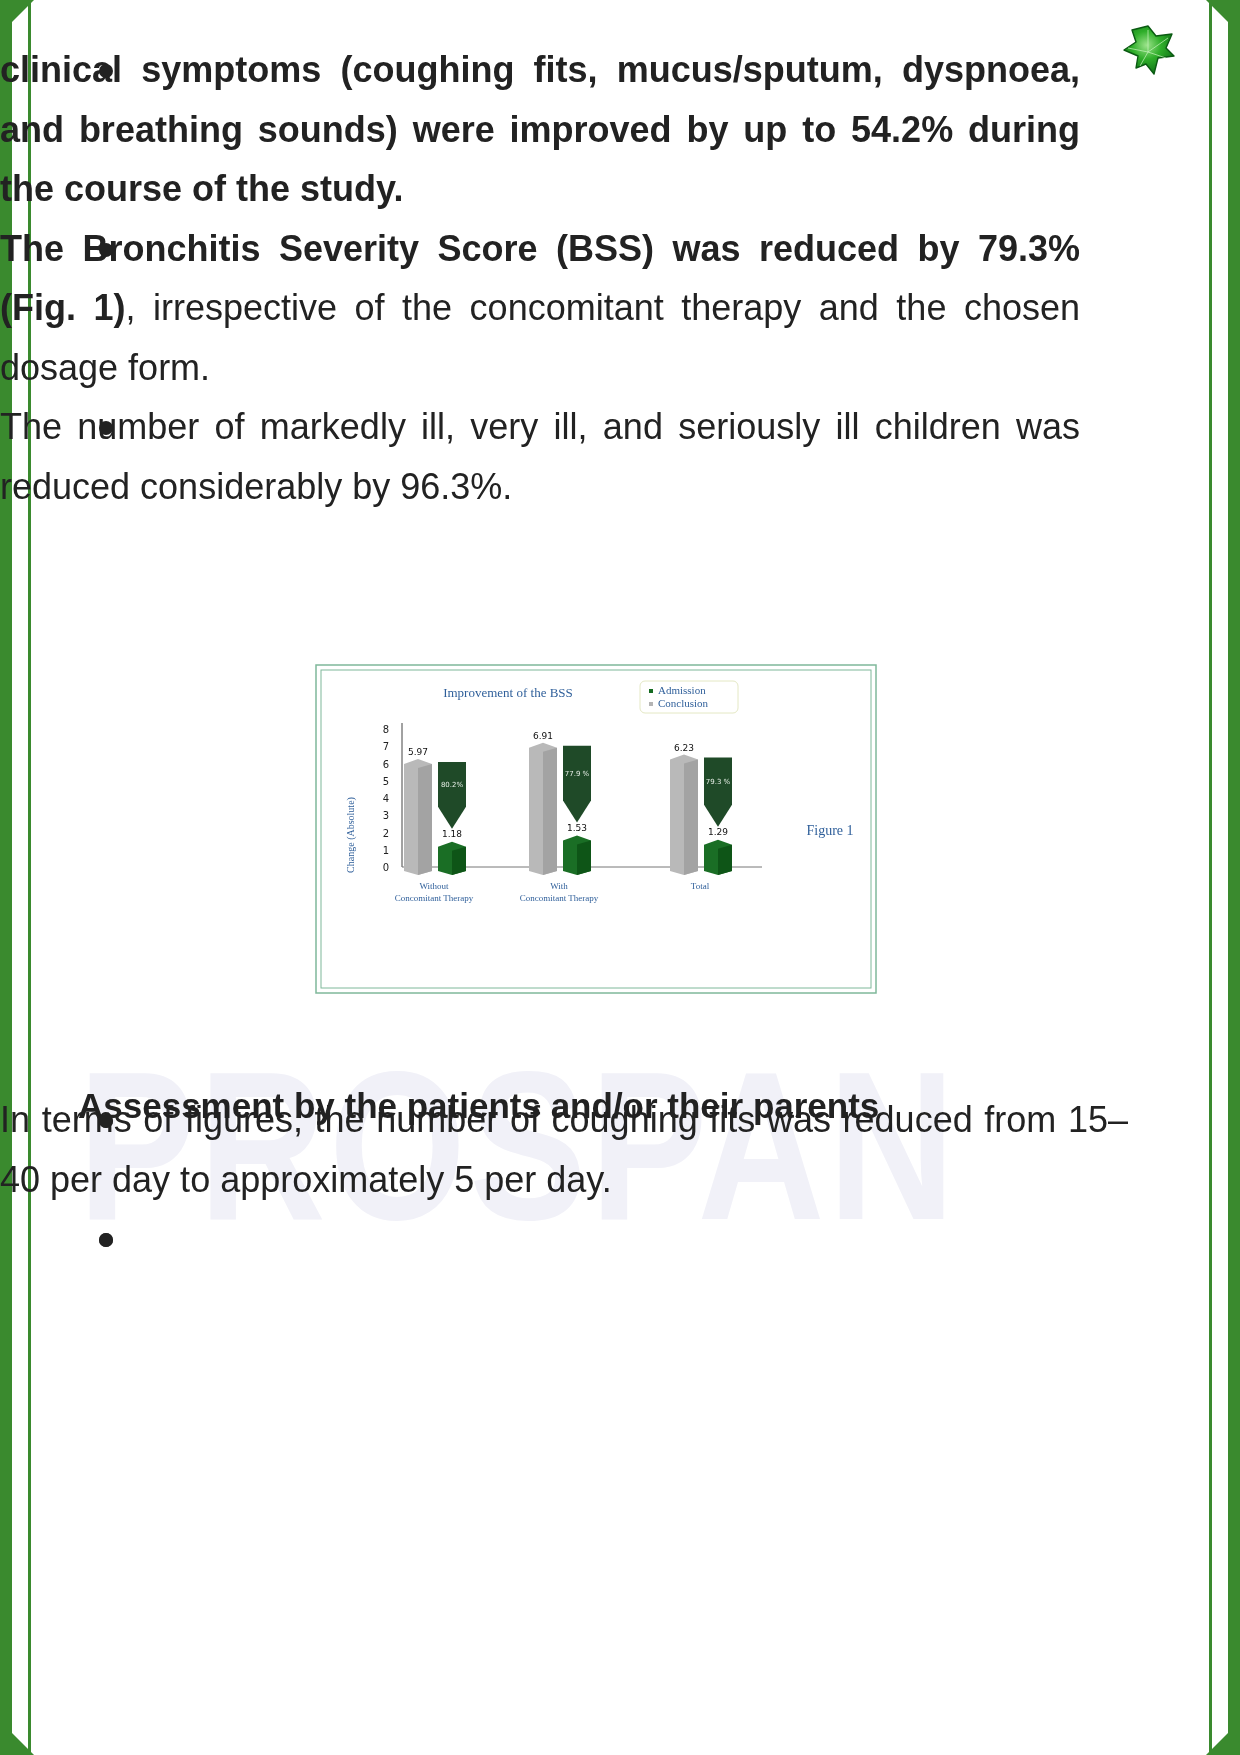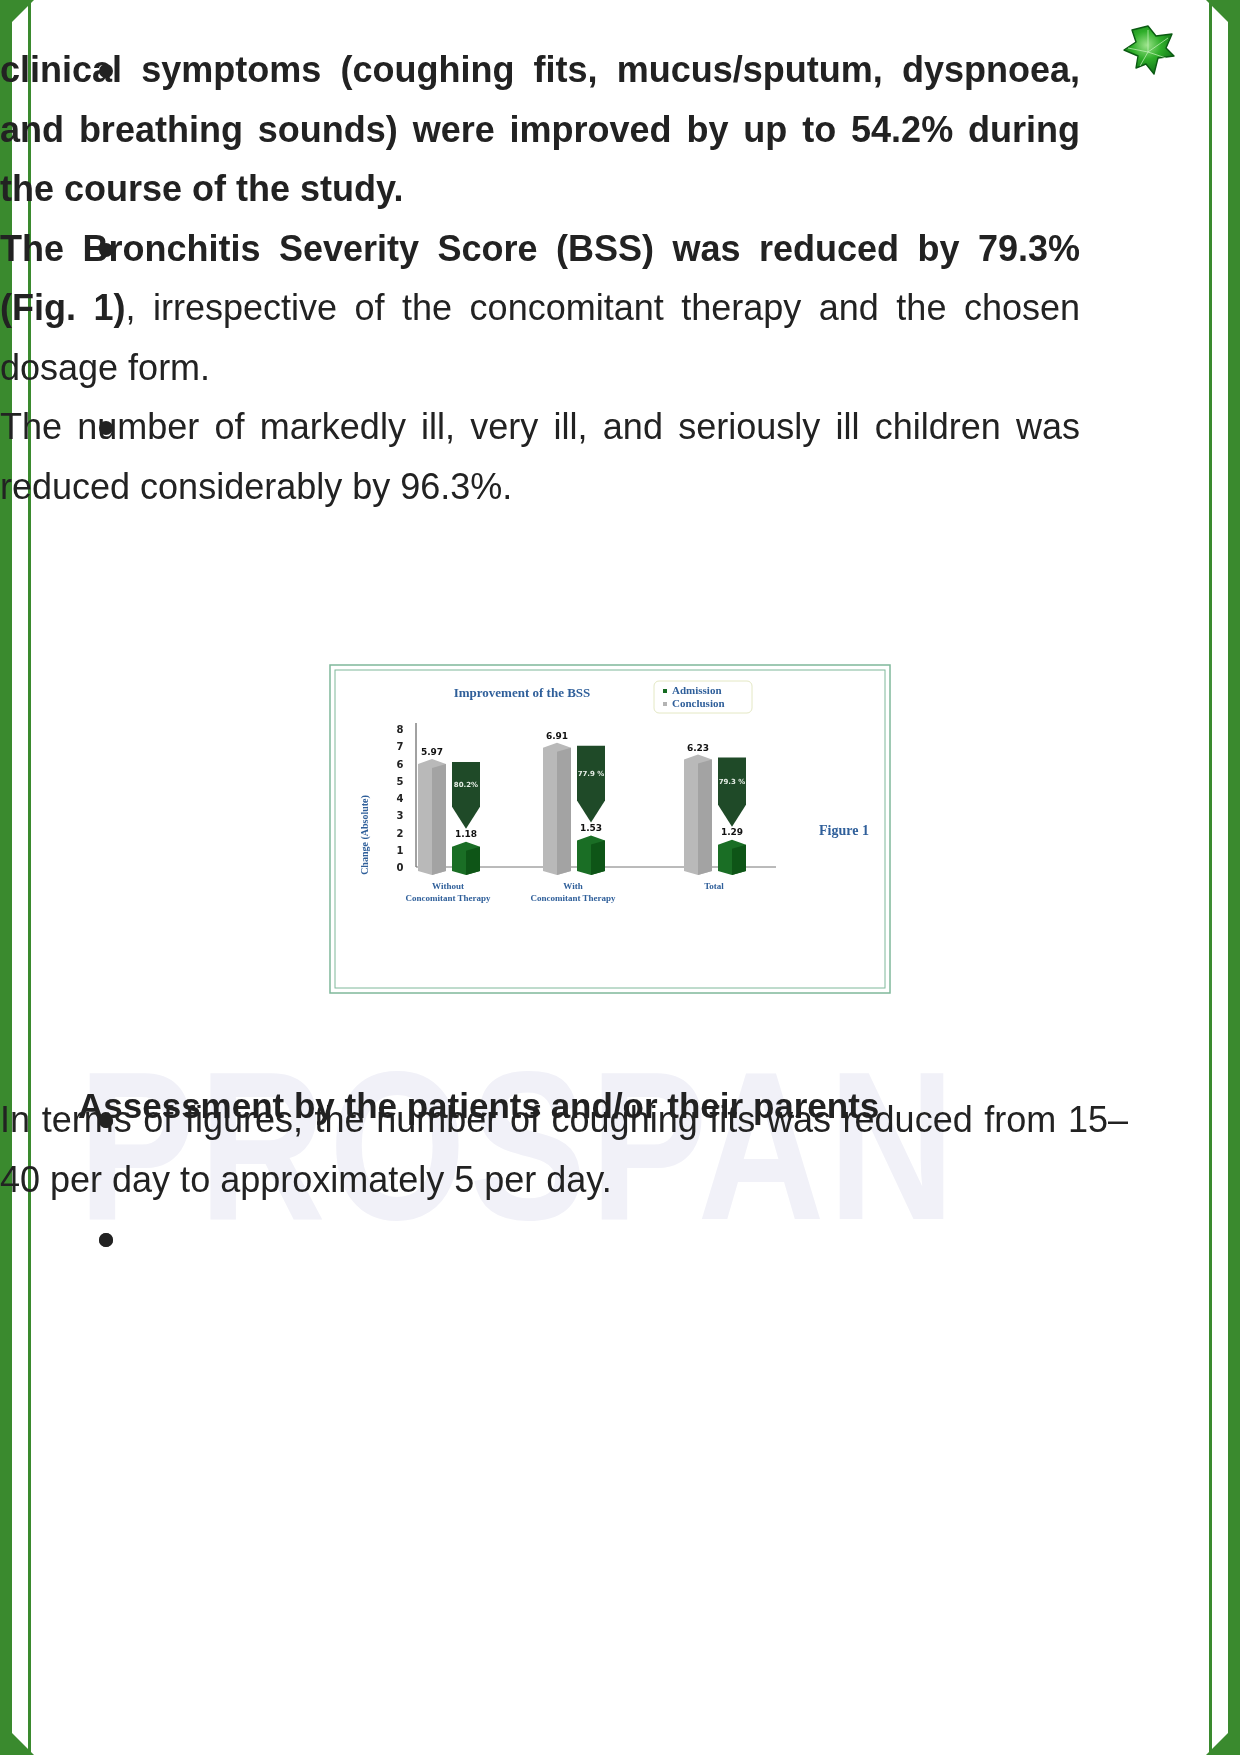--- a/index.html
+++ b/index.html
@@ -122,26 +122,25 @@
       top: 1077px;
       font-size: 35px;
       font-weight: 700;
       line-height: 50px;
       margin: 4px;
     }
 
     
     .figure-box {
       position: absolute;
-      left: 324px;
+      left: 310px;
       top: 659px;
       width: 572px;
       height: 340px;
       background: #ffffff;
-      font-weight: bold;
     }
     .figure-box svg {
       display: block;
     }
   </style>
 </head>
 <body>
 
 <div class="frame-bar left"></div>
 <div class="frame-bar right"></div>

